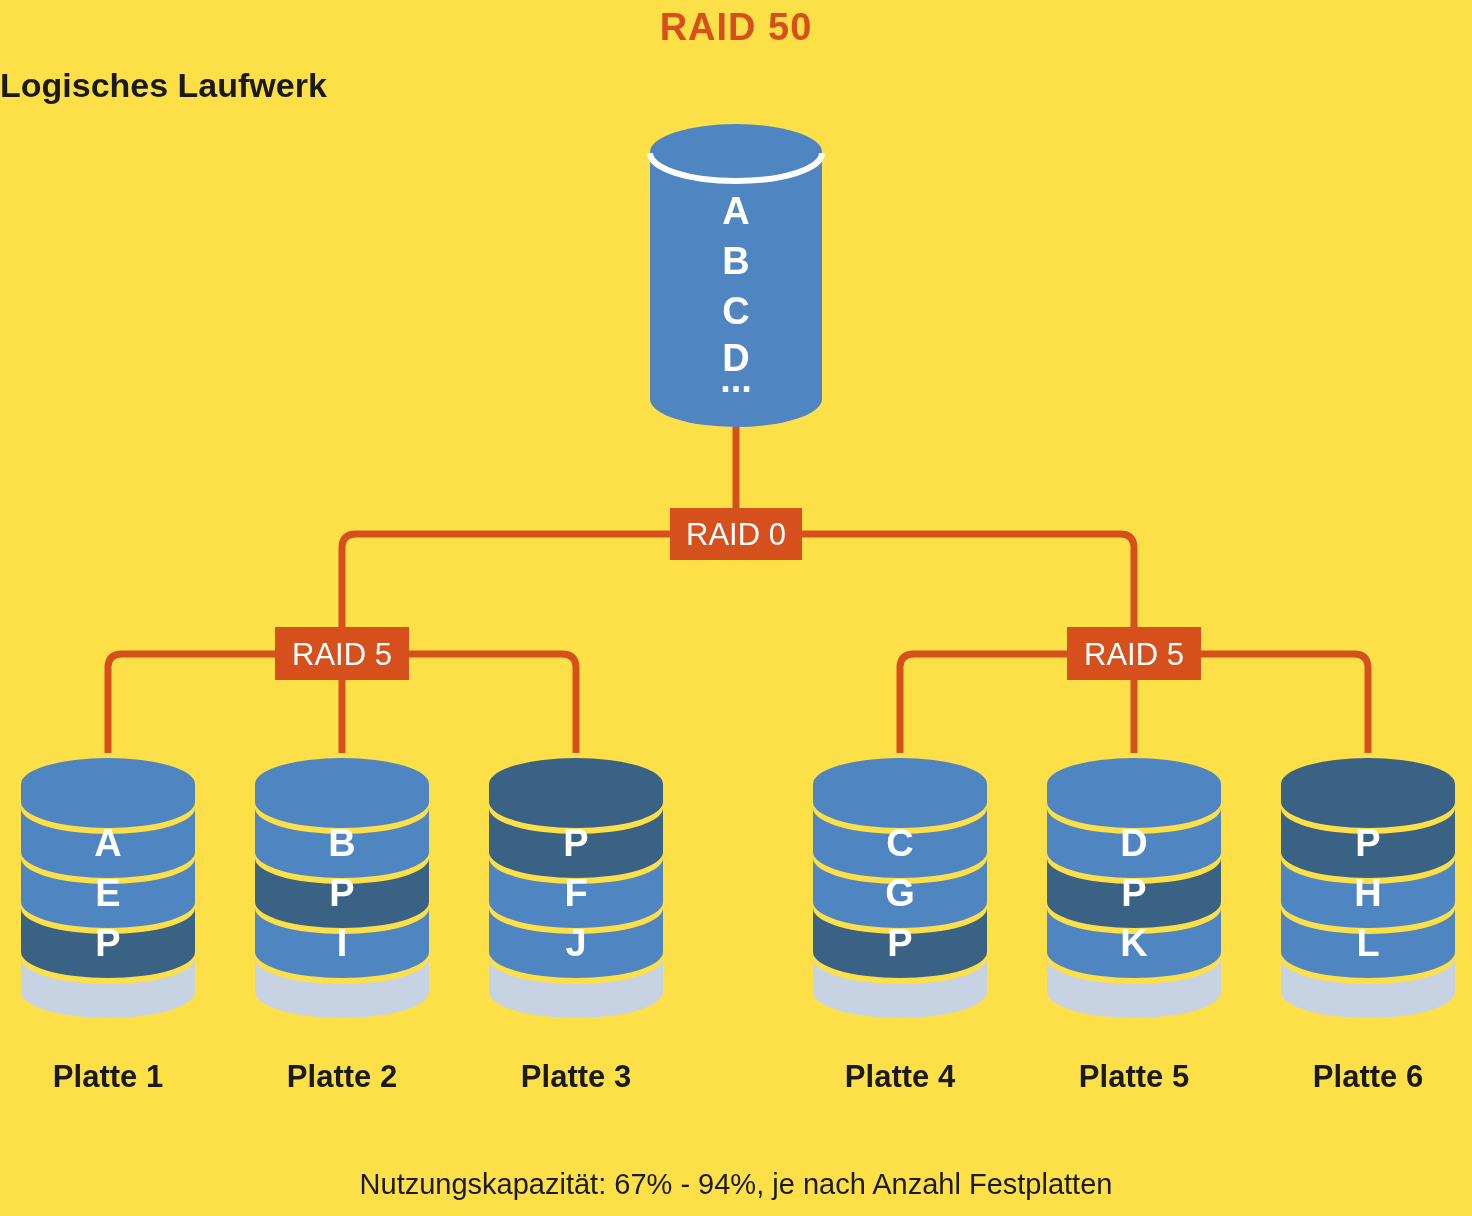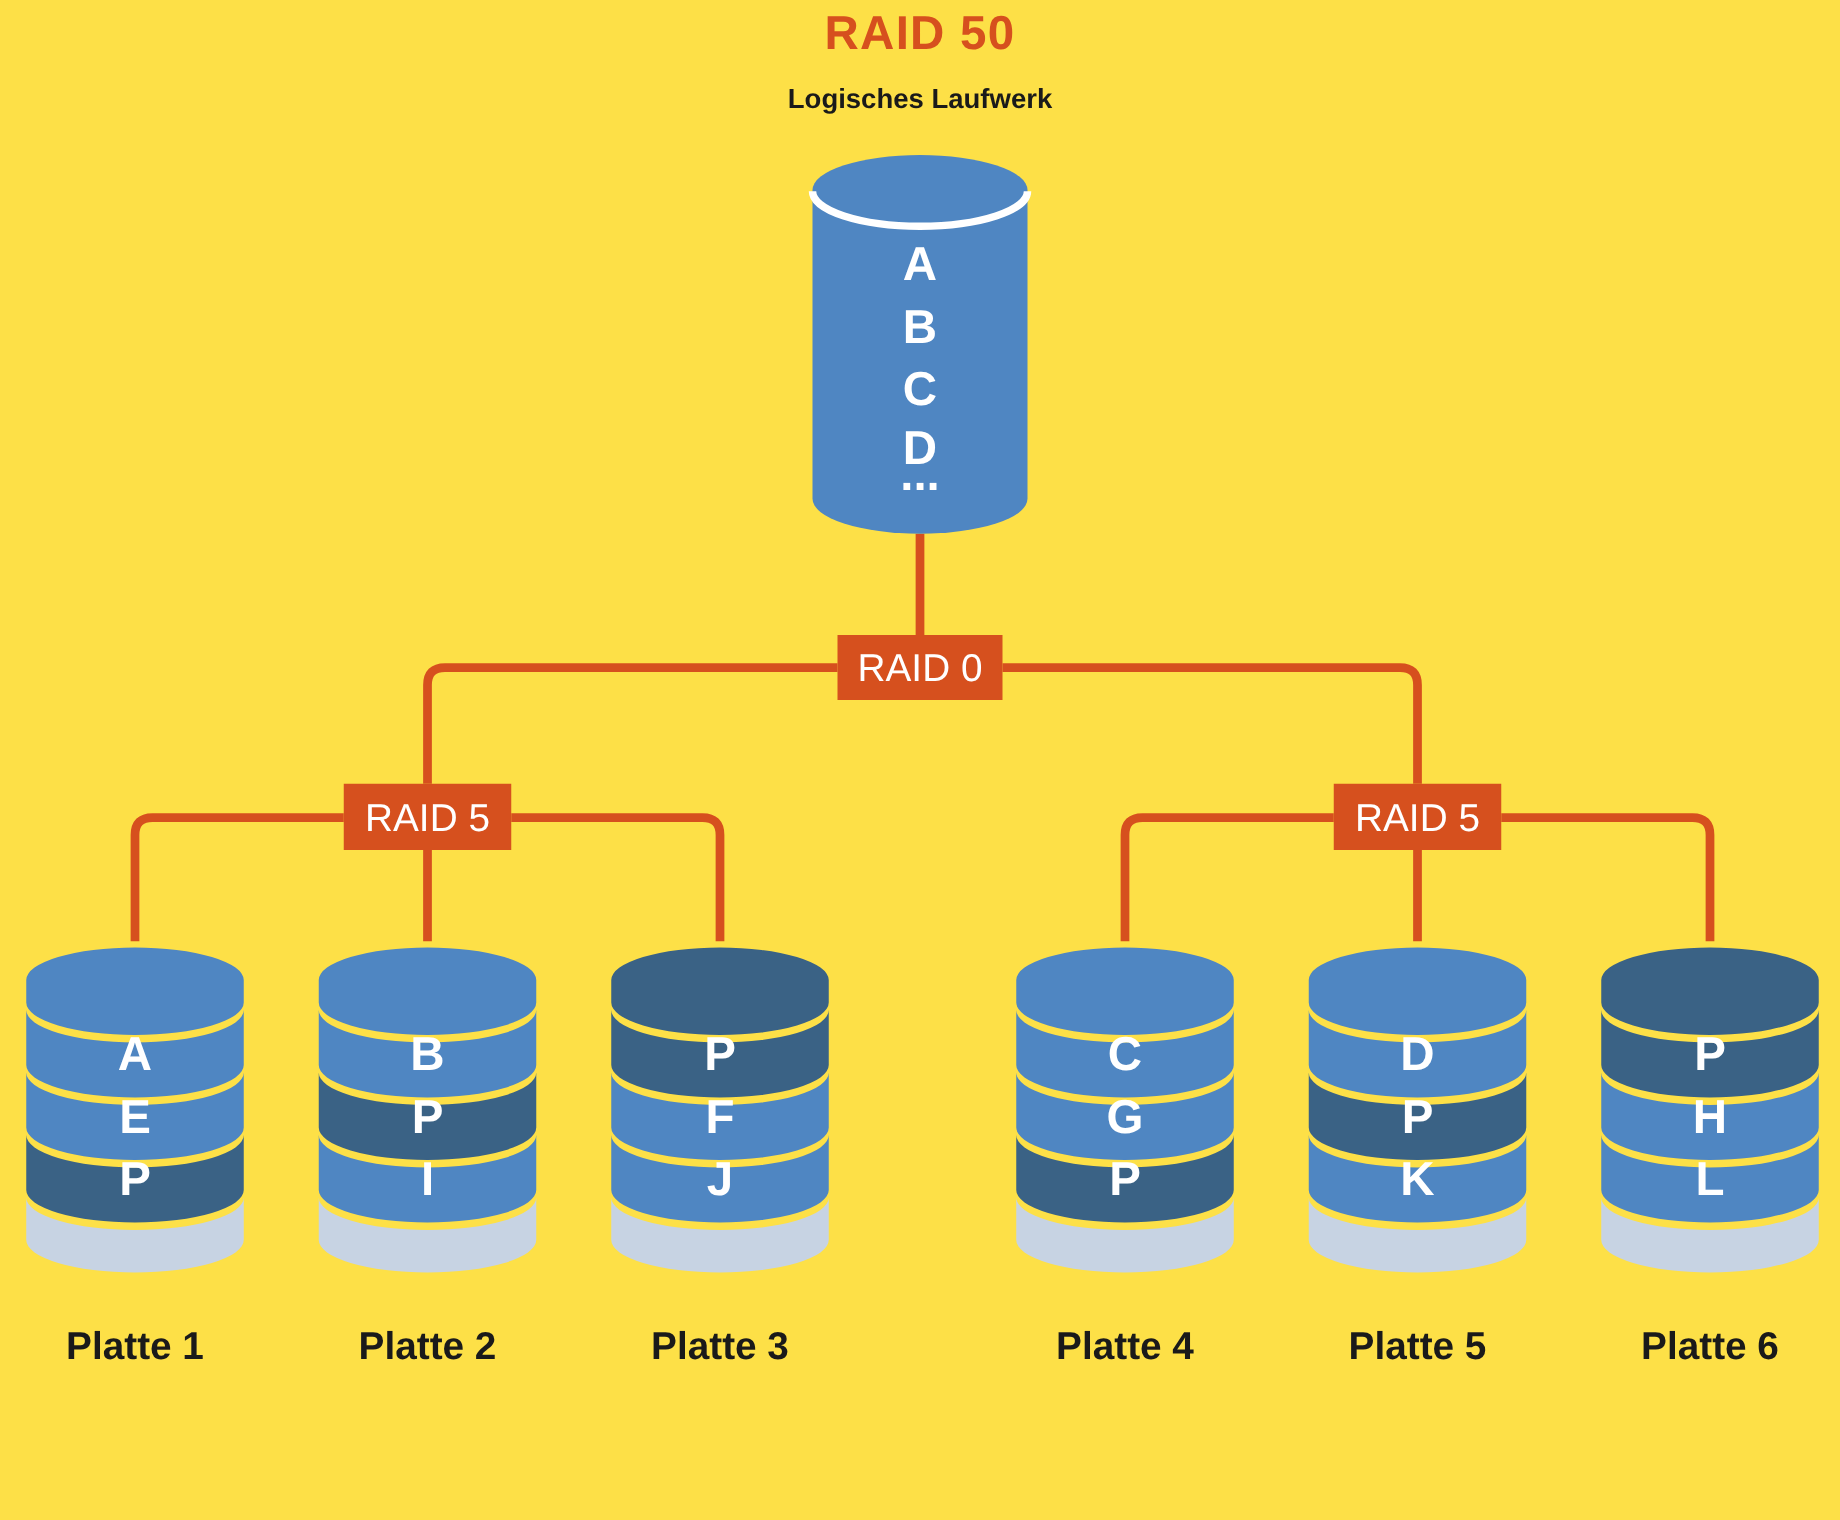--- a/index.html
+++ b/index.html
@@ -16,22 +16,21 @@
     top: 6px; left: 0; width: 100%;
     text-align: center;
     font-size: 38px;
     font-weight: bold;
     color: var(--orange);
     letter-spacing: 1px;
   }
   .subtitle {
     position: absolute;
     top: 66px; left: 0; width: 100%;
-    text-align: center;
-    font-size: 22px;
+    font-size: 34px;
     font-weight: bold;
     color: var(--label);
   }
   .caption {
     position: absolute;
     top: 1168px; left: 0; width: 100%;
     text-align: center;
     font-size: 29px;
     font-weight: normal;
     color: var(--label);
@@ -190,14 +189,15 @@
       <use href="#disk-band-shape" y="152" fill="#4f86c2"></use>
       <use href="#disk-base-shape" y="202" class="disk-base"></use>
       <text class="seg-letter" x="88" y="100">P</text>
       <text class="seg-letter" x="88" y="150">H</text>
       <text class="seg-letter" x="88" y="200">L</text>
       <text class="disk-label" x="88" y="331">Platte 6</text>
     </g>
 
   </svg>
 
+  <div class="caption">Nutzungskapazität: 67% - 94%, je nach Anzahl Festplatten</div>
 
 </div>
 
 </body></html>

